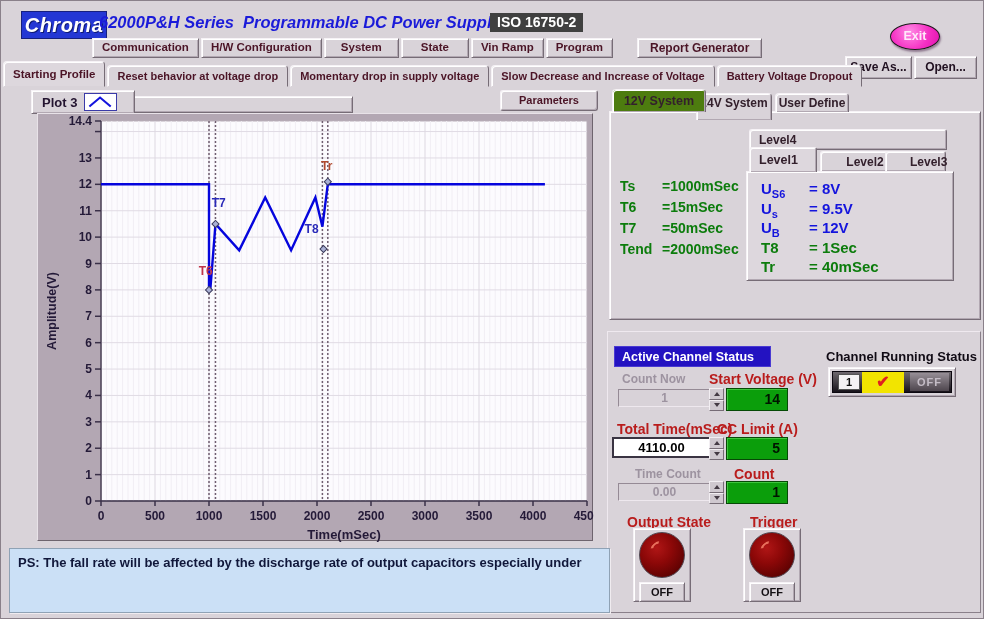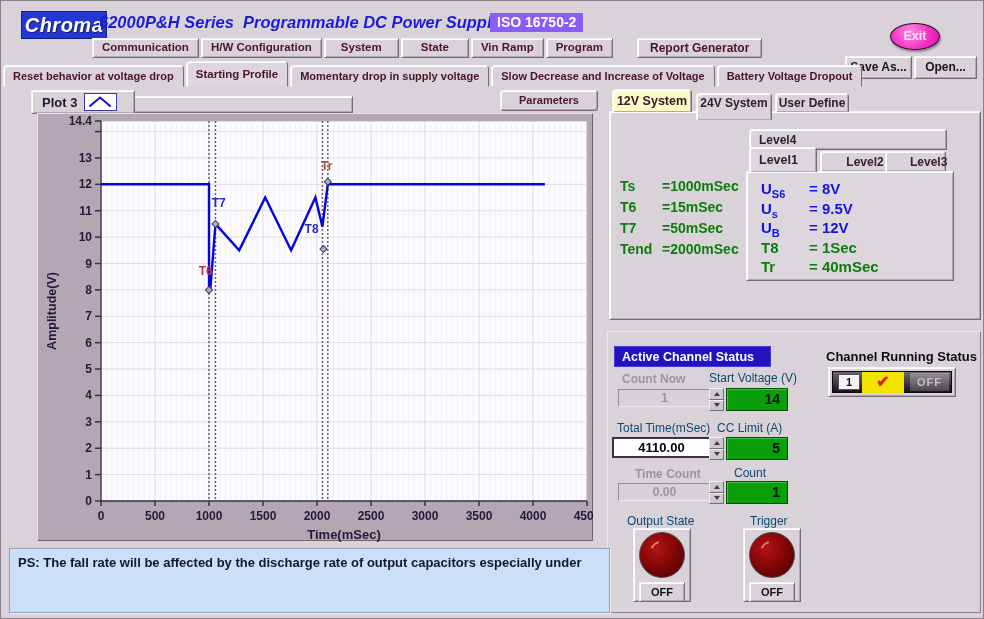--- a/index.html
+++ b/index.html
@@ -6,21 +6,21 @@
   html,body { width:984px; height:619px; background:#cfc9cf; font-family:"Liberation Sans",sans-serif; overflow:hidden; }
   #window { position:relative; width:984px; height:619px; background:#d9d3d9; border:1px solid #8a808a; }
 
   .raised { background:#d9d3d9; border:1px solid; border-color:#f6f2f6 #766c76 #766c76 #f6f2f6; box-shadow:inset 1px 1px 0 #ffffff, inset -1px -1px 0 #b2a8b2; }
 
   
   #logo { position:absolute; left:20px; top:10px; width:86px; height:28px; background:#2437d4; border:1px solid #17207e;
           color:#fff; font-weight:bold; font-style:italic; font-size:20px; text-align:center; line-height:26px; letter-spacing:0.5px;
           text-shadow:1px 1px 0 #101a70; }
   #app-title { position:absolute; left:98px; top:12px; color:#1b1bd9; font-weight:bold; font-style:italic; font-size:16.5px; white-space:pre; }
-  #iso-badge { position:absolute; left:489px; top:12px; background:#8b5cf6; color:#ffffff; font-weight:bold; font-size:14px; padding:1px 7px 2px; }
+  #iso-badge { position:absolute; left:489px; top:12px; background:#404040; color:#ffffff; font-weight:bold; font-size:14px; padding:1px 7px 2px; }
   #menu-row { position:absolute; left:91px; top:37px; display:flex; gap:2px; }
   .menu-button { height:20px; padding:2px 9px 3px; font-weight:bold; font-size:11.5px; color:#4b1426; cursor:default; }
   #report-btn { position:absolute; left:636px; top:37px; height:20px; padding:2px 12px 3px; font-weight:bold; font-size:12px; color:#4b1426; }
   #exit-btn { position:absolute; left:889px; top:22px; width:50px; height:27px; border-radius:50%;
               background:radial-gradient(circle at 40% 32%, #ff8ae4 0%, #f531c4 55%, #e010ae 100%);
               border:1px solid #1a1a1a; color:#ffe9fa; font-weight:bold; font-size:12.5px; text-align:center; line-height:25px;
               box-shadow:1px 2px 2px rgba(60,20,60,.45); }
   #saveas-btn { position:absolute; left:844px; top:55px; width:67px; height:23px; font-weight:bold; font-size:12px; color:#201020; text-align:center; line-height:21px; }
   #open-btn { position:absolute; left:913px; top:55px; width:63px; height:23px; font-weight:bold; font-size:12px; color:#201020; text-align:center; line-height:21px; }
 
@@ -37,41 +37,41 @@
   #plot-btn span { font-weight:bold; font-size:13px; color:#241430; }
   #plot-legend-icon { width:33px; height:18px; background:#ffffff; border:1px solid #3a3aa8; display:block; }
   #params-btn { position:absolute; left:499px; top:89px; width:98px; height:21px; border-radius:3px; font-weight:bold; font-size:11px; color:#4b1426; text-align:center; line-height:19px; }
   #plot-area { position:absolute; left:36px; top:112px; width:556px; height:428px; background:#b3a7b3;
                border:1px solid; border-color:#e8e2e8 #6e646e #6e646e #e8e2e8; }
   #chart { position:absolute; left:0; top:0; font-family:"Liberation Sans",sans-serif; }
 
   
   #sys-panel { position:absolute; left:608px; top:110px; width:372px; height:209px; }
   .sys-tab { position:absolute; font-weight:bold; font-size:12px; color:#33202c; text-align:center; border-radius:4px 4px 0 0; border-bottom:none; }
-  #sys-tab-12v { left:611px; top:88px; width:80px; height:23px; line-height:22px; font-size:12.5px; background:#fef9c3; z-index:3; }
+  #sys-tab-12v { left:611px; top:88px; width:94px; height:23px; line-height:22px; font-size:12.5px; background:#4d7c0f; z-index:3; }
   #sys-tab-24v { left:695px; top:92px; width:76px; height:27px; line-height:18px; }
   #sys-tab-user { left:774px; top:92px; width:74px; height:19px; line-height:18px; }
   #timing-list { position:absolute; left:619px; top:177px; }
   .timing-row { display:flex; font-weight:bold; font-size:14px; color:#0c7c0c; height:21px; }
   .timing-name { width:42px; }
   #level4-tab { position:absolute; left:748px; top:128px; width:198px; height:21px; padding-left:9px; font-weight:bold; font-size:12px; color:#33202c; line-height:20px; border-radius:3px 3px 0 0; }
   #level1-tab { position:absolute; left:748px; top:146px; width:68px; height:25px; padding-left:9px; font-weight:bold; font-size:12.5px; color:#33202c; line-height:24px; background:#ddd7dd; z-index:3; border-radius:3px 3px 0 0; border-bottom:none; }
   #level2-tab { position:absolute; left:819px; top:150px; width:74px; height:21px; font-weight:bold; font-size:12px; color:#33202c; text-align:center; line-height:20px; border-radius:3px 3px 0 0;padding-left:16px; }
   #level3-tab { position:absolute; left:884px; top:150px; width:61px; height:21px; font-weight:bold; font-size:12px; color:#33202c; text-align:center; line-height:20px; border-radius:3px 3px 0 0;padding-left:24px; }
   #level-box { position:absolute; left:745px; top:170px; width:208px; height:110px; background:#ddd7dd; z-index:2; }
   #level-rows { position:absolute; left:14px; top:8px; }
   .level-row { display:flex; font-weight:bold; font-size:15px; height:19.5px; }
   .lv-name { width:48px; }
   .lv-name sub { font-size:11px; }
 
   
   #status-panel { position:absolute; left:606px; top:330px; width:374px; height:282px; border:1px solid; border-color:#efe9ef #8a808a #8a808a #efe9ef; }
   #acs-header { position:absolute; left:613px; top:345px; width:157px; height:21px; background:#2312c1; color:#ffffff; font-weight:bold; font-size:12.5px; line-height:20px; padding-left:7px; border:1px solid #4a3ad2; }
   .dim-label { position:absolute; color:#9d93a0; font-weight:bold; font-size:12px; }
-  .blk-label { position:absolute; color:#0c4a6e; font-weight:normal; font-size:12px; }
+  .blk-label { position:absolute; color:#b91c1c; font-weight:bold; font-size:14px; }
   .dim-input { position:absolute; width:93px; height:18px; background:#d8d2d8; color:#9d93a0; font-weight:bold; font-size:12px; text-align:center; line-height:16px; border:1px solid; border-color:#958a95 #eee8ee #eee8ee #958a95; }
   #total-time-input { position:absolute; left:611px; top:436px; width:99px; height:21px; background:#ffffff; border:2px solid #3a3442; color:#000; font-weight:bold; font-size:13px; text-align:center; line-height:17px; }
   .numctl { position:absolute; display:flex; align-items:center; }
   .spinner { width:15px; height:23px; display:flex; flex-direction:column; }
   .spin-btn { flex:1; background:#cfc8cf; border:1px solid; border-color:#f2eef2 #766c76 #766c76 #f2eef2; display:flex; align-items:center; justify-content:center; }
   .arr-up { width:0; height:0; border-left:3px solid transparent; border-right:3px solid transparent; border-bottom:4px solid #443a44; }
   .arr-dn { width:0; height:0; border-left:3px solid transparent; border-right:3px solid transparent; border-top:4px solid #443a44; }
   .led { width:62px; height:23px; margin-left:2px; background:#0b9e0b; border:1px solid #064a06; box-shadow:inset 1px 1px 0 #3ec43e;
          color:#001500; font-weight:bold; font-size:14px; text-align:right; line-height:21px; padding-right:7px; }
   #crs-label { position:absolute; left:825px; top:348px; color:#100a14; font-weight:bold; font-size:13px; }
@@ -108,22 +108,22 @@
     <div class="menu-button raised" style="padding:2px 19px 3px;">State</div>
     <div class="menu-button raised">Vin Ramp</div>
     <div class="menu-button raised">Program</div>
   </div>
   <div id="report-btn" class="raised">Report Generator</div>
   <div id="exit-btn">Exit</div>
   <div id="saveas-btn" class="raised">Save As...</div>
   <div id="open-btn" class="raised">Open...</div>
 
   <div id="tabbar">
+    <div class="tab active">Starting Profile</div>
     <div class="tab">Reset behavior at voltage drop</div>
-    <div class="tab active">Starting Profile</div>
     <div class="tab">Momentary drop in supply voltage</div>
     <div class="tab">Slow Decrease and Increase of Voltage</div>
     <div class="tab">Battery Voltage Dropout</div>
   </div>
 
   <div id="plot-strip" class="raised"></div>
   <div id="plot-btn" class="raised">
     <span>Plot 3</span>
     <svg id="plot-legend-icon" viewBox="0 0 33 18">
         <polyline points="4,14 16,4 28,14" fill="none" stroke="#1414dd" stroke-width="2.4"></polyline>

